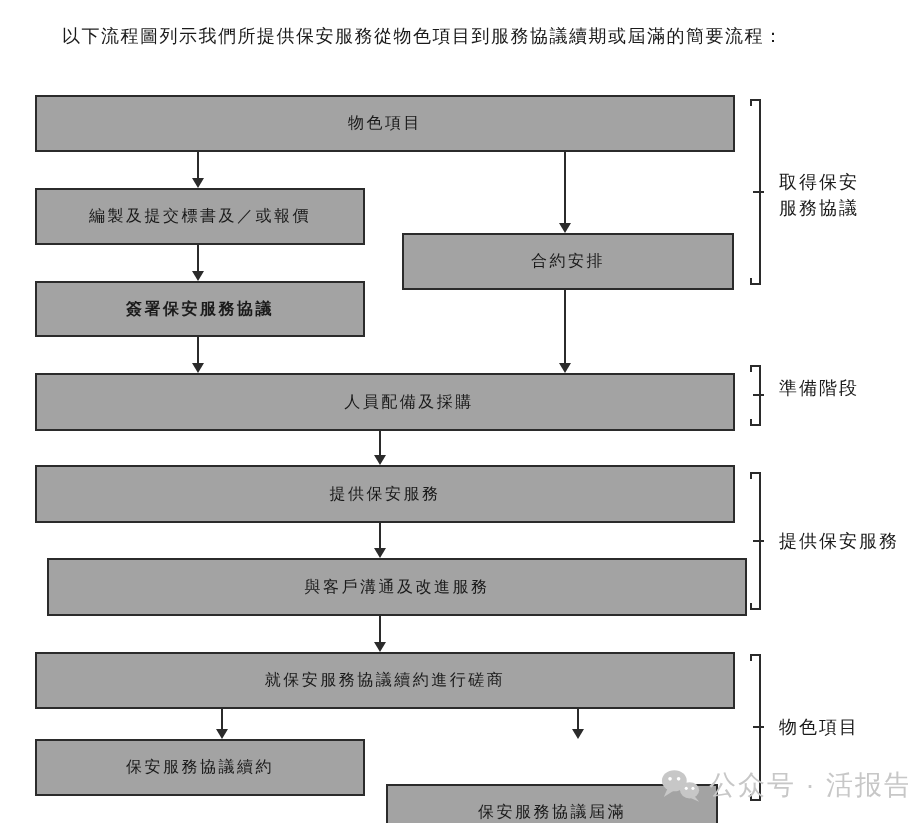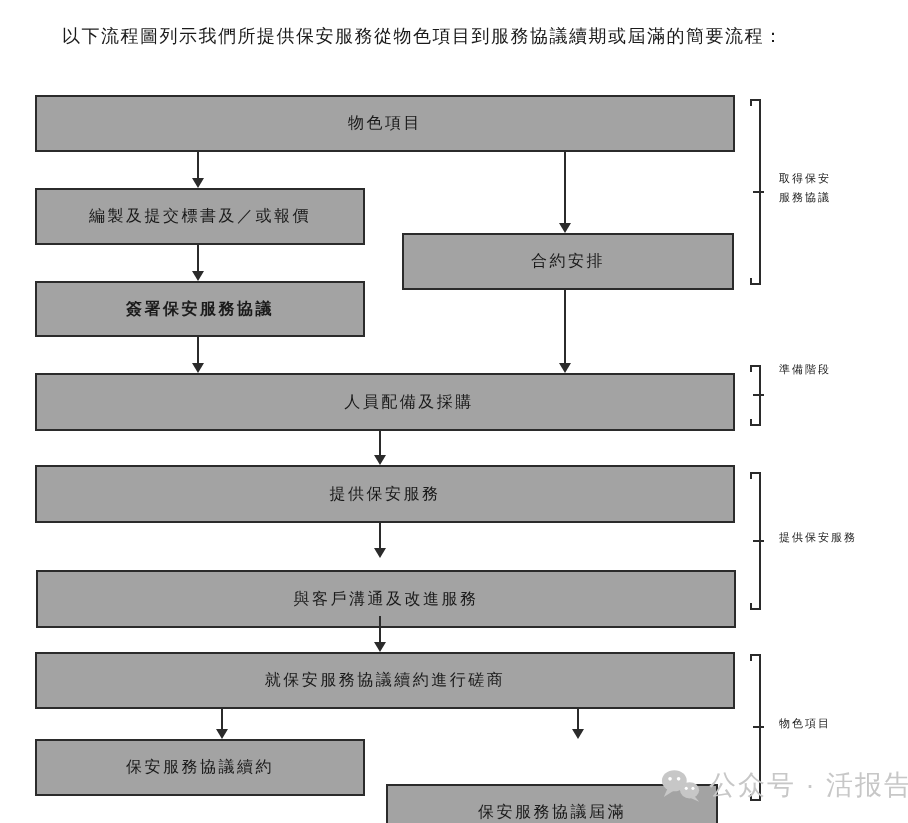--- a/index.html
+++ b/index.html
@@ -29,21 +29,21 @@
     text-align:center;
     box-sizing:border-box;
   }
   
   .b1 {left:35px; top:95px;  width:700px; height:57px;}
   .b2 {left:35px; top:188px; width:330px; height:57px;}
   .b3 {left:402px;top:233px; width:332px; height:57px;}
   .b4 {left:35px; top:281px; width:330px; height:56px;font-weight:bold;}
   .b5 {left:35px; top:373px; width:700px; height:58px;padding-left:48px;}
   .b6 {left:35px; top:465px; width:700px; height:58px;}
-  .b7 {left:36px; top:558px; width:700px; height:58px;margin-top:12px;}
+  .b7 {left:47px; top:558px; width:700px; height:58px;}
   .b8 {left:35px; top:652px; width:700px; height:57px;}
   .b9 {left:35px; top:739px; width:330px; height:57px;}
   .b10{left:386px;top:739px; width:332px; height:57px;margin-top:45px;}
 
   .arrow{position:absolute;width:14px;}
   .arrow::before{
     content:"";position:absolute;left:50%;transform:translateX(-50%);
     top:0;bottom:7px;width:2px;background:#2b2b2b;
   }
   .arrow::after{
@@ -63,27 +63,27 @@
   .a8 {left:373px;top:616px;height:36px;}
   .a9 {left:215px;top:709px;height:30px;}
   .a10{left:571px;top:709px;height:30px;}
 
   .brace{position:absolute;left:745px;}
   .brace path{stroke:#2b2b2b;stroke-width:2;fill:none;}
 
   .stage-label{
     position:absolute;
     left:779px;
-    font-size:11px;
+    font-size:18px;
     letter-spacing:2px;
-    line-height:19px;
+    line-height:26px;
     white-space:pre-line;
   }
   .s1{top:169px;}
-  .s2{top:360px;}
+  .s2{top:375px;}
   .s3{top:528px;}
   .s4{top:714px;}
 
   .watermark{
     position:absolute;
     left:660px;top:767px;
     display:flex;align-items:center;gap:7px;
     z-index:5;
     font-family:"Liberation Sans","DejaVu Sans",sans-serif;
   }

